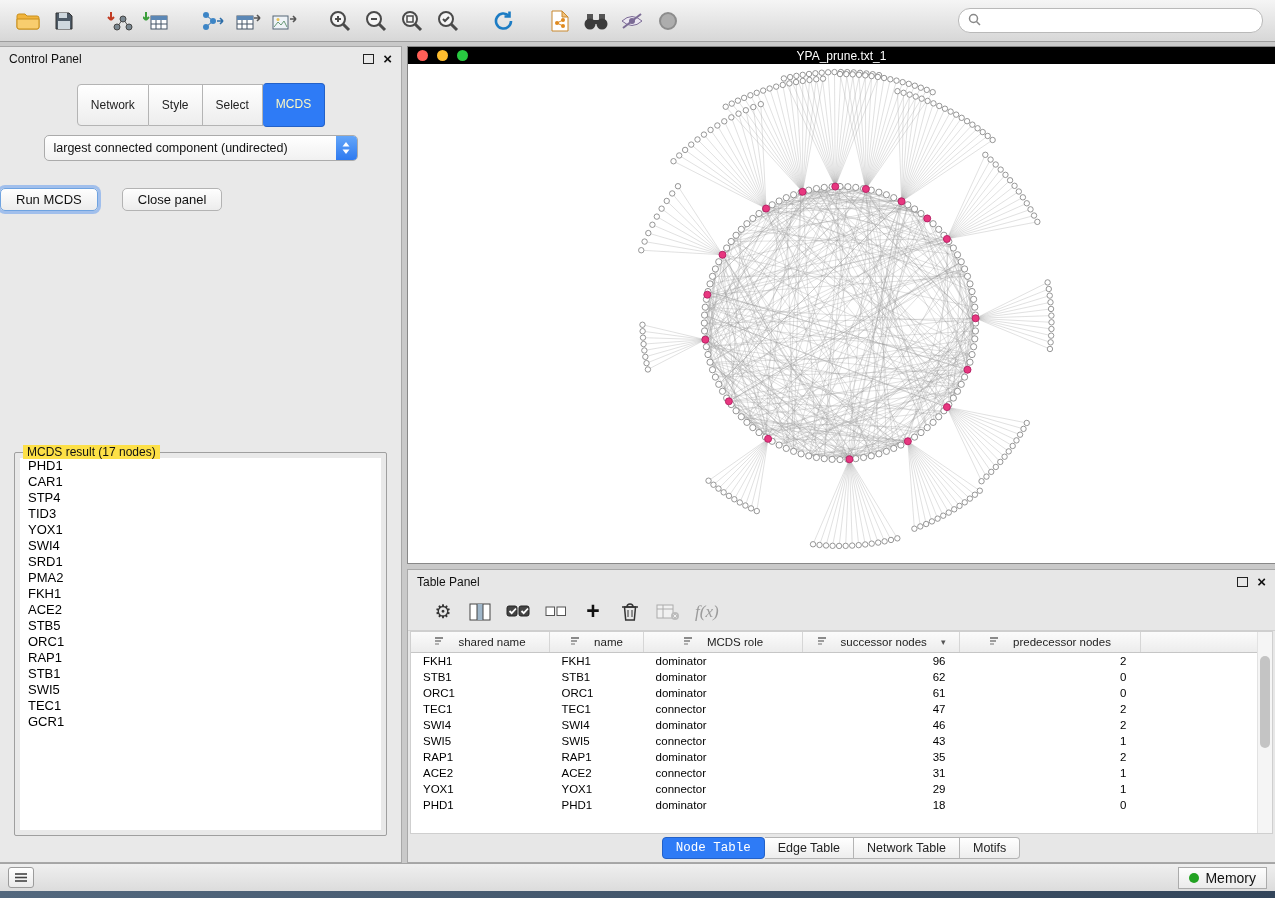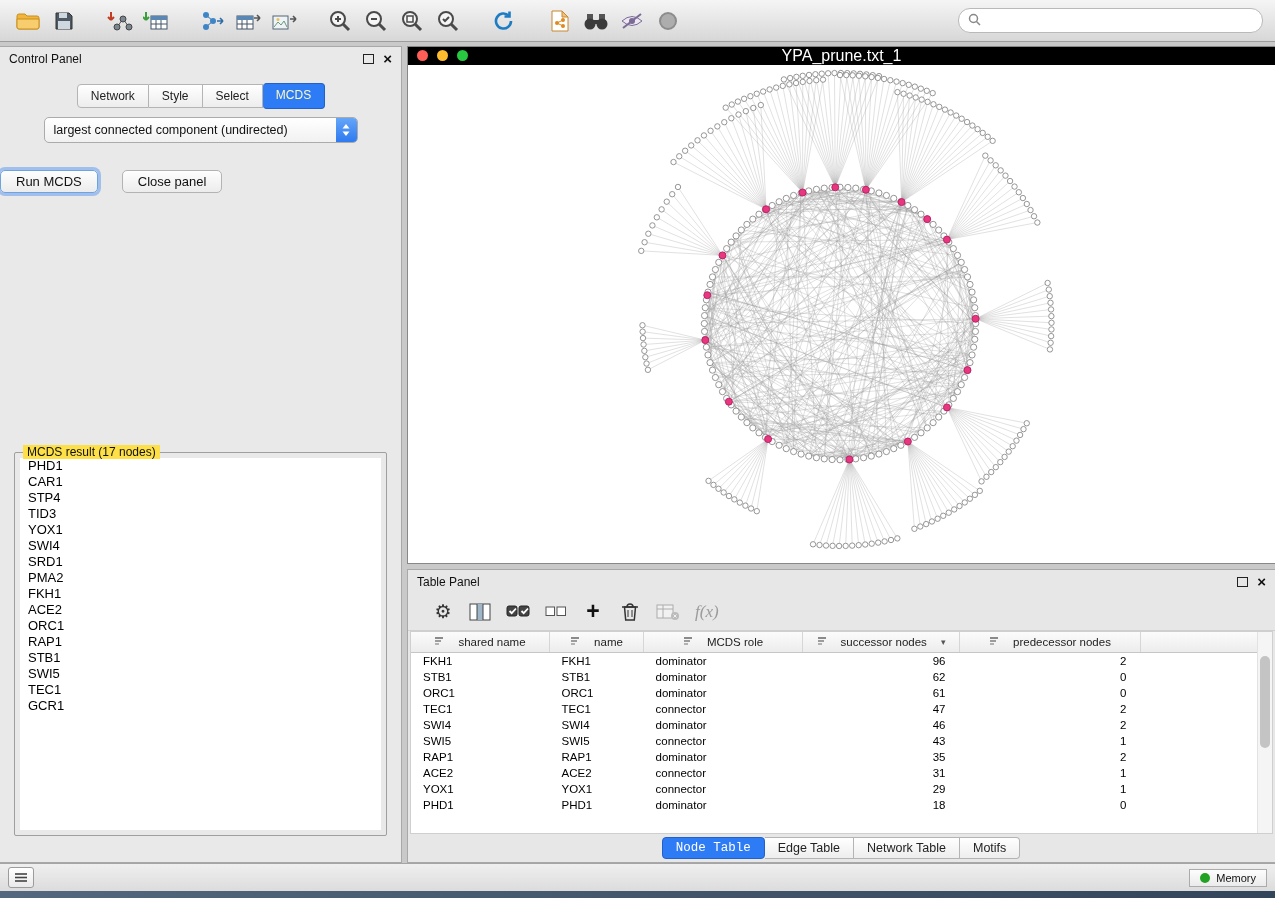--- a/index.html
+++ b/index.html
@@ -12,41 +12,41 @@
   .search{margin-left:auto;width:285px;height:23px;background:#fff;border:1px solid #b9b9b9;border-radius:12px;display:flex;align-items:center;gap:6px;padding:0 9px;}
   .search input{flex:1;border:none;outline:none;font-size:12px;font-family:inherit;background:transparent;}
   
   .workspace{flex:1;display:flex;padding-top:4px;background:#c9c9c9;min-height:0;}
   .control-panel{flex:0 0 401px;background:#e9e9e9;border:1px solid #a8a8a8;border-left:none;display:flex;flex-direction:column;min-height:0;}
   .panel-header{flex:0 0 23px;display:flex;align-items:center;padding:0 9px;font-size:12px;color:#111;}
   .win-btns{margin-left:auto;display:flex;align-items:center;gap:9px;}
   .float-btn{width:9px;height:8px;border:1.5px solid #222;display:inline-block;cursor:pointer;}
   .close-btn{font-size:15px;font-weight:bold;color:#111;line-height:1;cursor:pointer;}
   .cp-tabs{display:flex;justify-content:center;margin-top:14px;}
-  .cp-tab{font-size:12px;padding:4px 13px;background:linear-gradient(#fff,#ededed);border:1px solid #b4b4b4;border-left:none;color:#222;cursor:pointer;}
+  .cp-tab{font-size:12px;padding:13px 13px;background:linear-gradient(#fff,#ededed);border:1px solid #b4b4b4;border-left:none;color:#222;cursor:pointer;}
   .cp-tab:first-child{border-left:1px solid #b4b4b4;border-radius:4px 0 0 4px;}
   .cp-tab:last-child{border-radius:0 4px 4px 0;}
   .cp-tab.active{background:#2e7bf6;color:#fef9c3;border-color:#2361c8;border-radius:4px;margin:-1px -1px -1px 0;z-index:2;position:relative;}
   .opt-label{text-align:center;font-size:13px;color:#111;margin-top:23px;}
   .dropdown{margin:9px auto 0;width:312px;height:24px;border:1px solid #ababab;border-radius:5px;background:linear-gradient(#fff,#f1f1f1);display:flex;align-items:center;cursor:pointer;overflow:hidden;}
   .dd-text{flex:1;font-size:12.5px;padding-left:9px;color:#111;white-space:nowrap;}
   .dd-stepper{flex:0 0 21px;height:100%;background:linear-gradient(#64a6f9,#2e7af0);display:flex;align-items:center;justify-content:center;}
   .btn-row{display:flex;justify-content:flex-start;gap:24px;margin-top:27px;}
   .btn{font-size:13px;font-family:inherit;padding:3px 15px;border:1px solid #b3b3b3;border-radius:5px;background:linear-gradient(#fefefe,#ececec);color:#111;cursor:pointer;}
   .btn.focused{border-color:#6fa3e0;box-shadow:0 0 0 3px rgba(90,150,240,.5);}
   .cp-spacer{flex:1;}
   .mcds-fieldset{flex:0 0 auto;height:372px;margin:0 14px 26px;border:1px solid #9f9f9f;border-radius:2px;padding:5px;position:relative;background:#e9e9e9;}
   .mcds-legend{position:absolute;top:-8px;left:8px;background:#fde047;font-size:12px;padding:0 4px;color:#111;}
   .mcds-list{background:#fff;width:100%;height:100%;overflow:hidden;}
   .mcds-item{font-size:13px;line-height:16px;padding-left:8px;color:#000;}
   
   .splitter-v{flex:0 0 5px;cursor:col-resize;}
   .right-area{flex:1;display:flex;flex-direction:column;min-width:0;}
   .net-window{flex:0 0 516px;display:flex;flex-direction:column;border:1px solid #888;border-right:none;background:#fff;min-height:0;}
-  .net-titlebar{flex:0 0 17px;background:#000;color:#fff;font-size:16px;display:flex;align-items:center;justify-content:center;position:relative;}
+  .net-titlebar{flex:0 0 17px;background:#000;color:#fff;font-size:12px;display:flex;align-items:center;justify-content:center;position:relative;}
   .traffic{position:absolute;left:9px;top:3px;display:flex;gap:9px;}
   .light{width:11px;height:11px;border-radius:50%;cursor:pointer;}
   .net-canvas{flex:1;background:#fff;min-height:0;}
   .net-canvas svg{width:100%;height:100%;display:block;}
   .splitter-h{flex:0 0 5px;cursor:row-resize;}
   
   .table-panel{flex:1;background:#e7e7e7;border:1px solid #a8a8a8;border-right:none;display:flex;flex-direction:column;min-height:0;}
   .tp-toolbar{flex:0 0 37px;display:flex;align-items:center;gap:15px;padding:0 0 0 24px;border-bottom:1px solid #cfcfcf;}
   .tpi{display:flex;align-items:center;justify-content:center;cursor:pointer;min-width:22px;height:26px;}
   .gear-glyph{font-size:19px;color:#333;line-height:1;}
@@ -61,21 +61,21 @@
   .vscroll{position:absolute;top:0;right:0;bottom:0;width:14px;background:#f5f5f5;border-left:1px solid #e2e2e2;}
   .vthumb{position:absolute;top:24px;left:2px;width:10px;height:92px;background:#c4c4c4;border-radius:6px;cursor:pointer;}
   .bt-bar{flex:0 0 28px;display:flex;align-items:center;justify-content:center;}
   .bt-tab{font-size:12.5px;padding:3px 13px;background:linear-gradient(#fff,#ededed);border:1px solid #b4b4b4;border-left:none;color:#222;cursor:pointer;}
   .bt-tab:first-child{border-left:1px solid #b4b4b4;border-radius:4px 0 0 4px;font-family:Liberation Mono, monospace;}
   .bt-tab:last-child{border-radius:0 4px 4px 0;}
   .bt-tab.active{background:#2e7bf6;color:#fff;border-color:#2361c8;border-radius:4px;margin:-1px 0 -1px -1px;z-index:2;position:relative;}
   
   .status-bar{flex:0 0 27px;background:linear-gradient(#efefef,#dcdcdc);border-top:1px solid #a5a5a5;display:flex;align-items:center;padding:0 8px;}
   .menu-btn{width:24px;height:19px;border:1px solid #9c9c9c;border-radius:3px;background:linear-gradient(#fff,#eaeaea);display:flex;align-items:center;justify-content:center;cursor:pointer;}
-  .memory-btn{margin-left:auto;display:flex;align-items:center;gap:6px;border:1px solid #ababab;border-radius:0;background:linear-gradient(#fdfdfd,#ebebeb);padding:2px 10px;font-size:11px;color:#111;cursor:pointer;}
+  .memory-btn{margin-left:auto;display:flex;align-items:center;gap:6px;border:1px solid #ababab;border-radius:0;background:linear-gradient(#fdfdfd,#ebebeb);padding:2px 10px;font-size:14px;color:#111;cursor:pointer;}
   .mem-dot{width:10px;height:10px;border-radius:50%;background:#22a222;}
   .desktop-strip{flex:0 0 7px;background:linear-gradient(90deg,#53687e,#33455a);}
 </style>
 </head>
 <body>
 
 <div class="app">
 
   <div class="toolbar">
     <span class="tb">
@@ -256,20 +256,21 @@
             <div class="mcds-item">PHD1</div>
             <div class="mcds-item">CAR1</div>
             <div class="mcds-item">STP4</div>
             <div class="mcds-item">TID3</div>
             <div class="mcds-item">YOX1</div>
             <div class="mcds-item">SWI4</div>
             <div class="mcds-item">SRD1</div>
             <div class="mcds-item">PMA2</div>
             <div class="mcds-item">FKH1</div>
             <div class="mcds-item">ACE2</div>
+            <div class="mcds-item">STB5</div>
             <div class="mcds-item">ORC1</div>
             <div class="mcds-item">RAP1</div>
             <div class="mcds-item">STB1</div>
             <div class="mcds-item">SWI5</div>
             <div class="mcds-item">TEC1</div>
             <div class="mcds-item">GCR1</div>
           </div>
       </div>
     </div>
 

